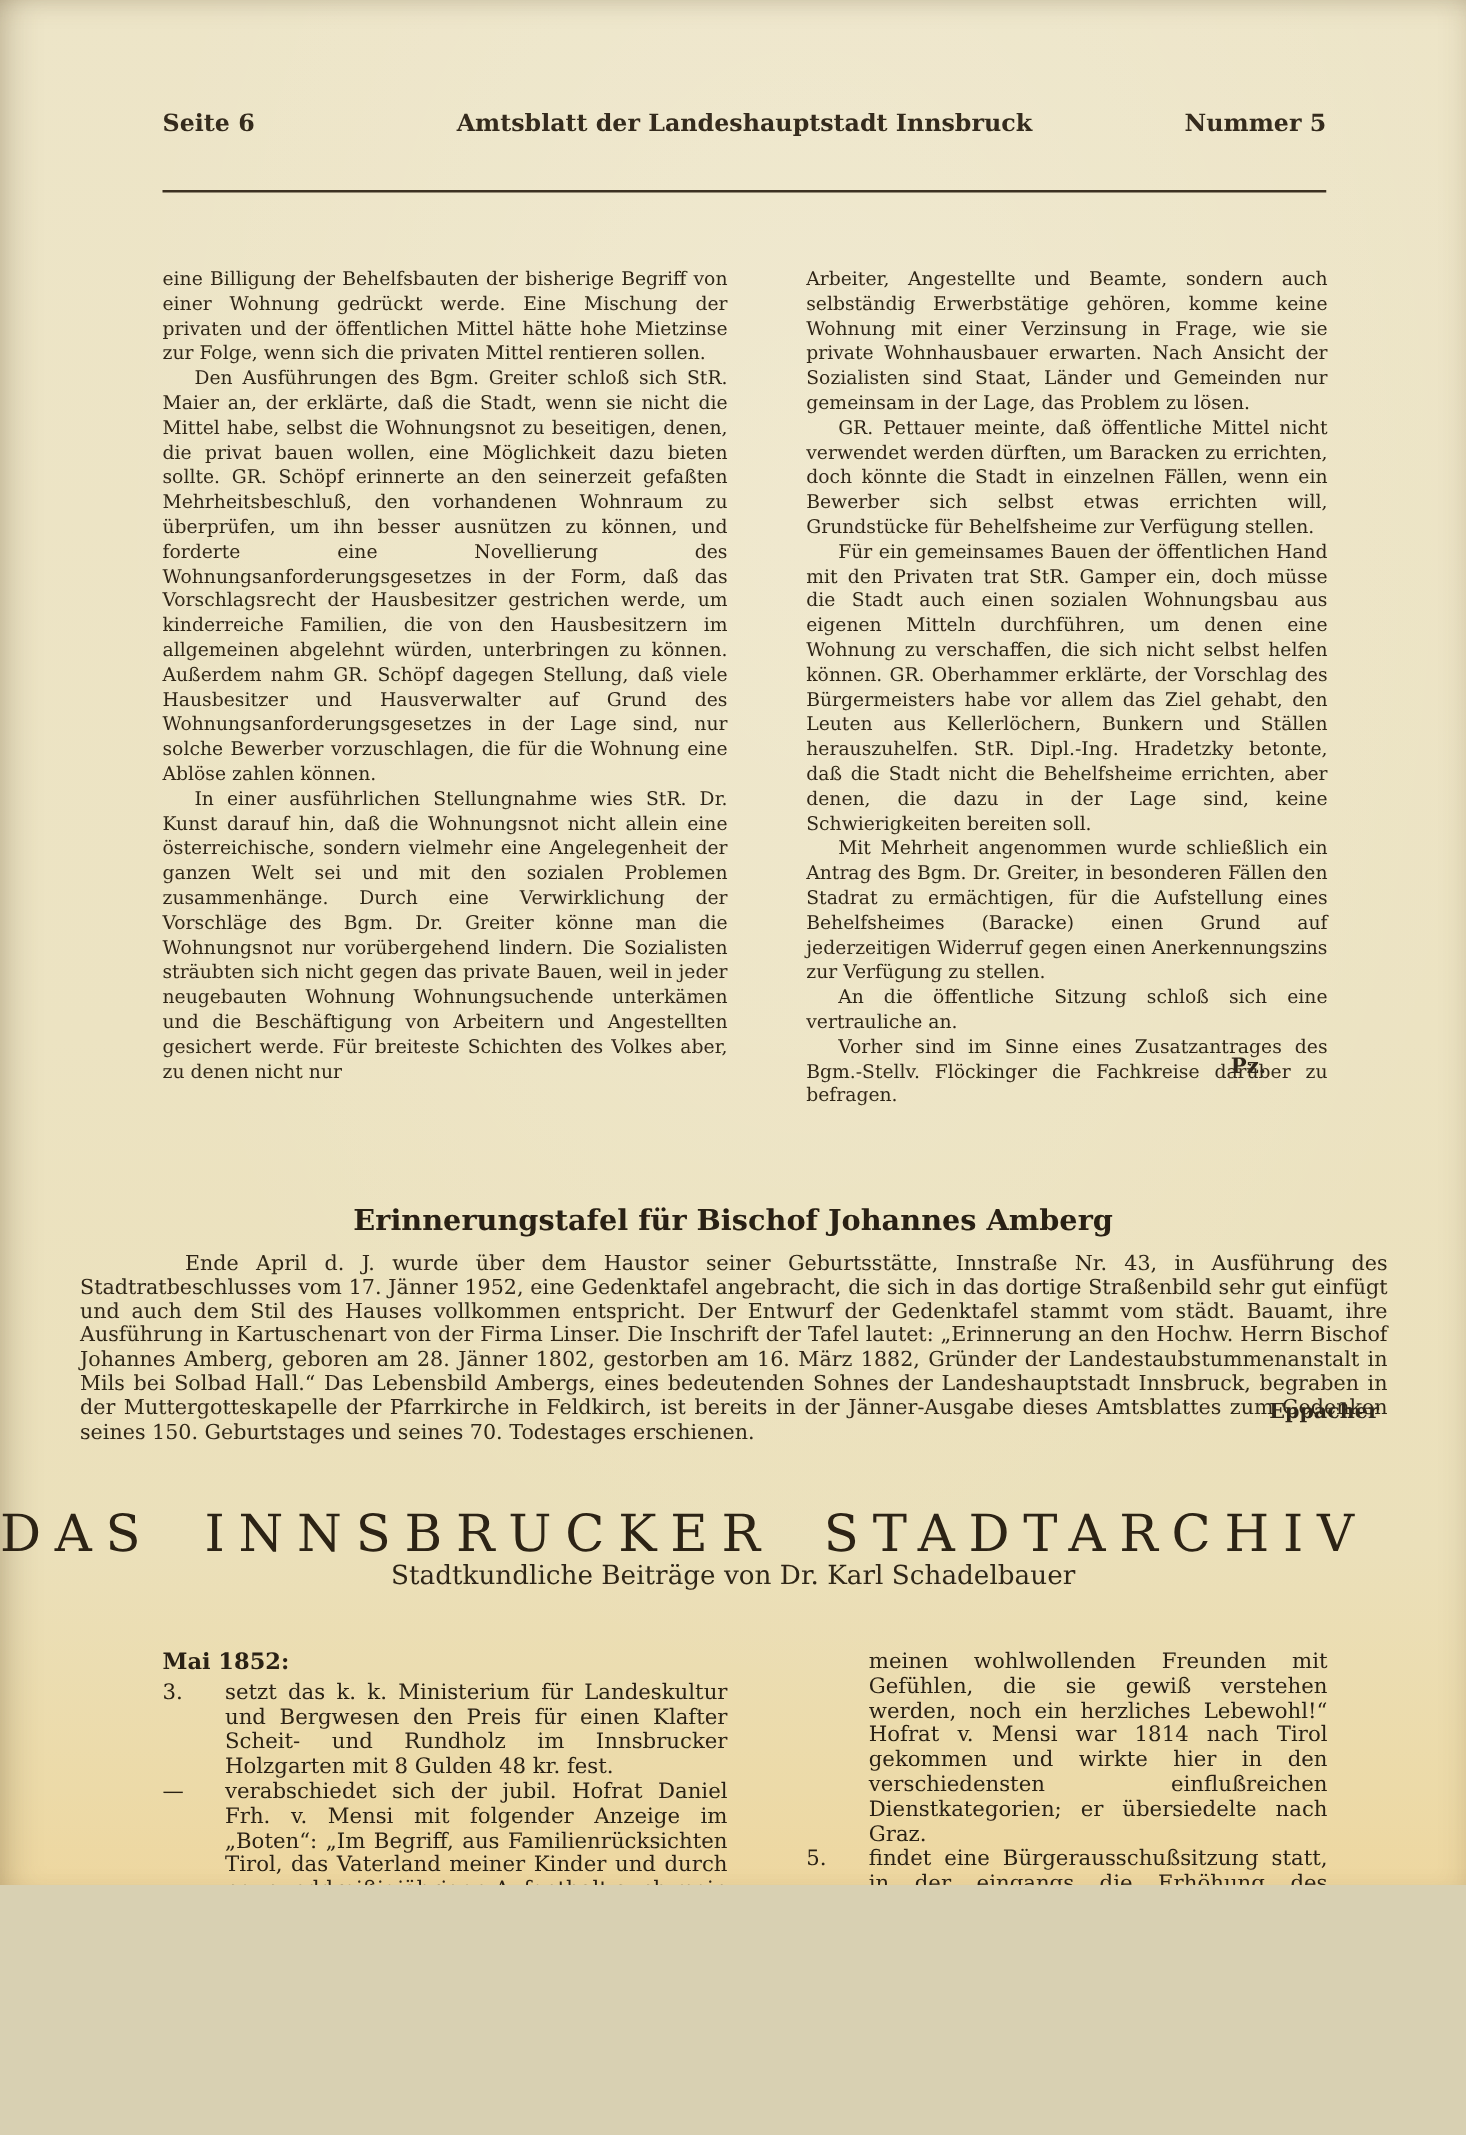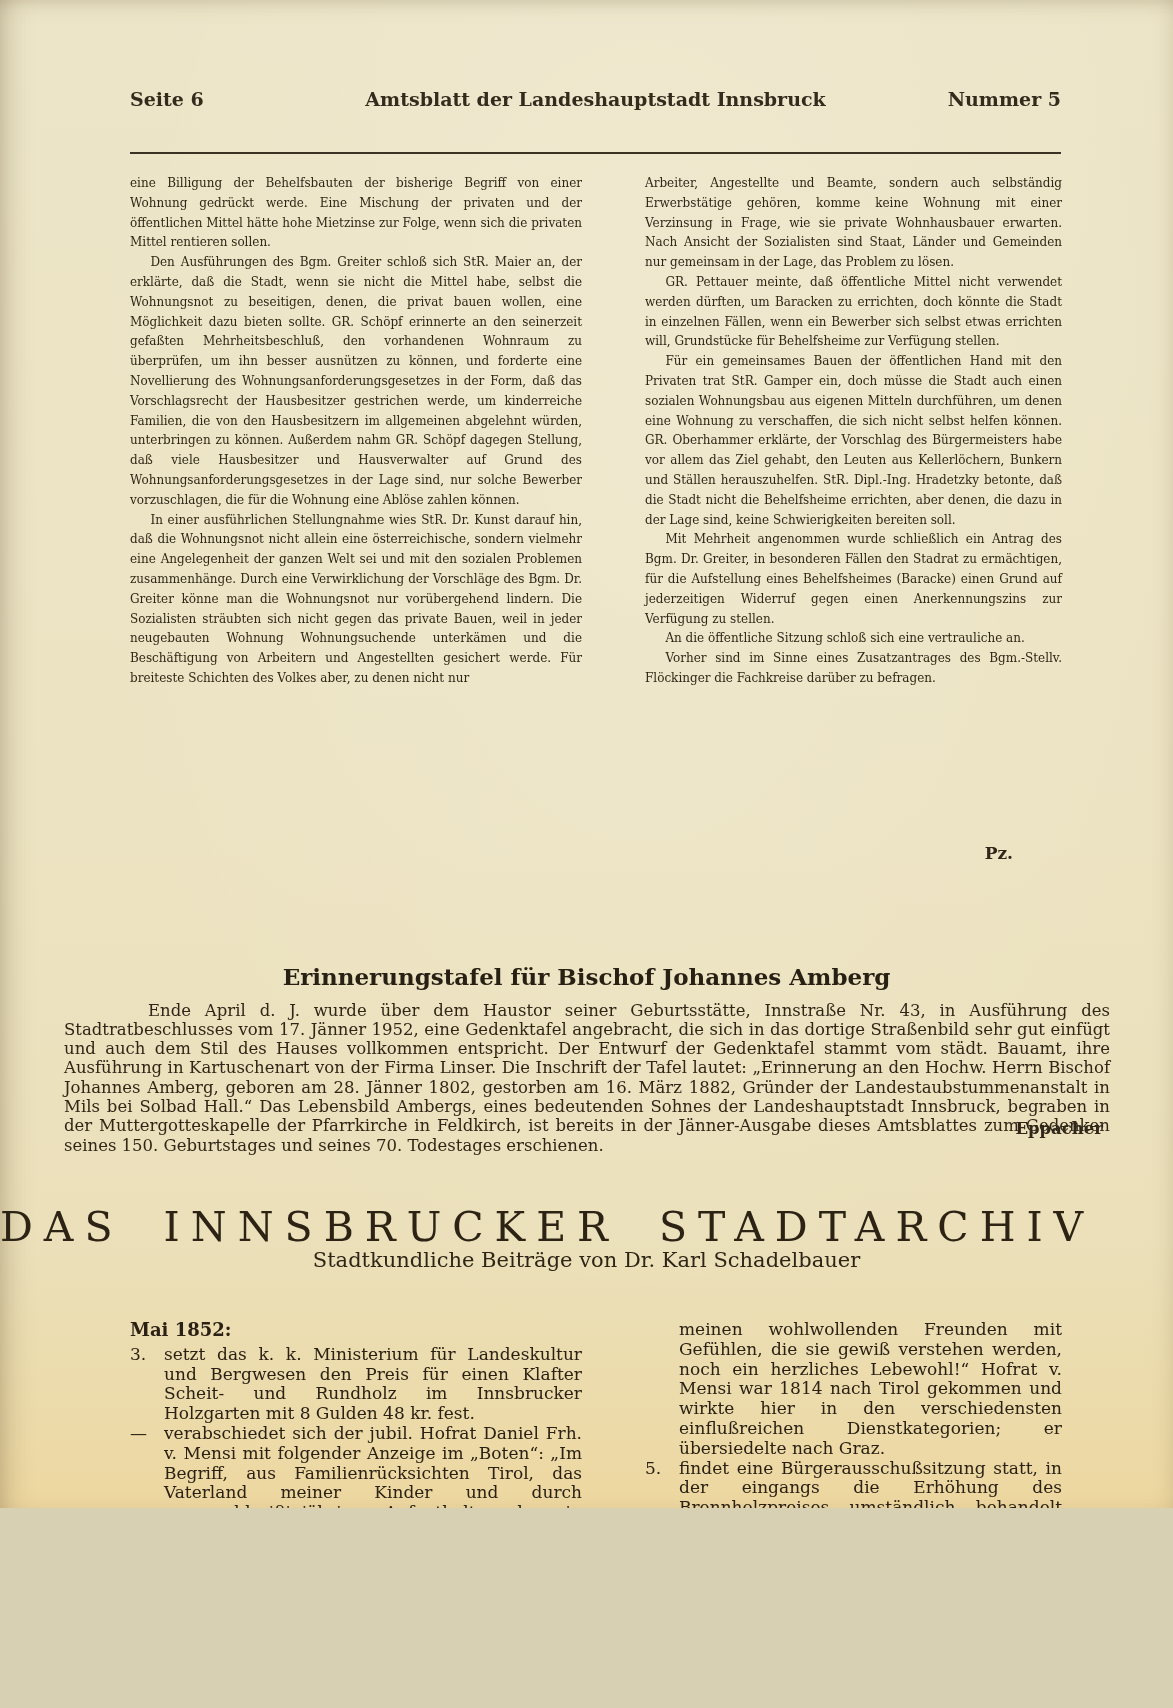--- a/index.html
+++ b/index.html
@@ -38,21 +38,21 @@
     left: 130px; right: 112px; top: 152px;
     border-top: 2.5px solid #3c3122;
   }
 
   
   .columns {
     position: absolute;
     left: 130px; top: 174px; width: 932px;
     display: flex;
   }
-  .col { text-align: justify; font-size: 12px; line-height: 19.8px; color: #302617; }
+  .col { text-align: justify; font-size: 15px; line-height: 19.8px; color: #302617; margin-top: 40px; }
   .col-left  { width: 452px; margin-right: 63px; }
   .col-right { width: 417px; }
   .col p { margin: 0; text-indent: 1.7em; }
   .col p:first-child { text-indent: 0; }
 
   .pz-signature {
     position: absolute;
     right: 160px; top: 843px;
     font-size: 17px; font-weight: bold;
   }
@@ -116,21 +116,21 @@
   }
   .bcol-left  { width: 452px; margin-right: 63px; }
   .bcol-right { width: 417px; }
   .date-heading {
     font-size: 18px;
     font-weight: bold;
     line-height: 19.8px;
     margin: 0 0 5px 0;
     color: #2a2114;
   }
-  .entry { display: flex; margin: 0; }
+  .entry { display: flex; margin: 0; gap: 16px; }
   .entry .marker {
     flex: none; width: 34px;
     font-size: 17px; line-height: 19.8px;
     color: #2a2114;
   }
   .entry .etext {
     flex: 1;
     font-size: 17px; line-height: 19.8px;
     text-align: justify;
     color: #2a2114;

